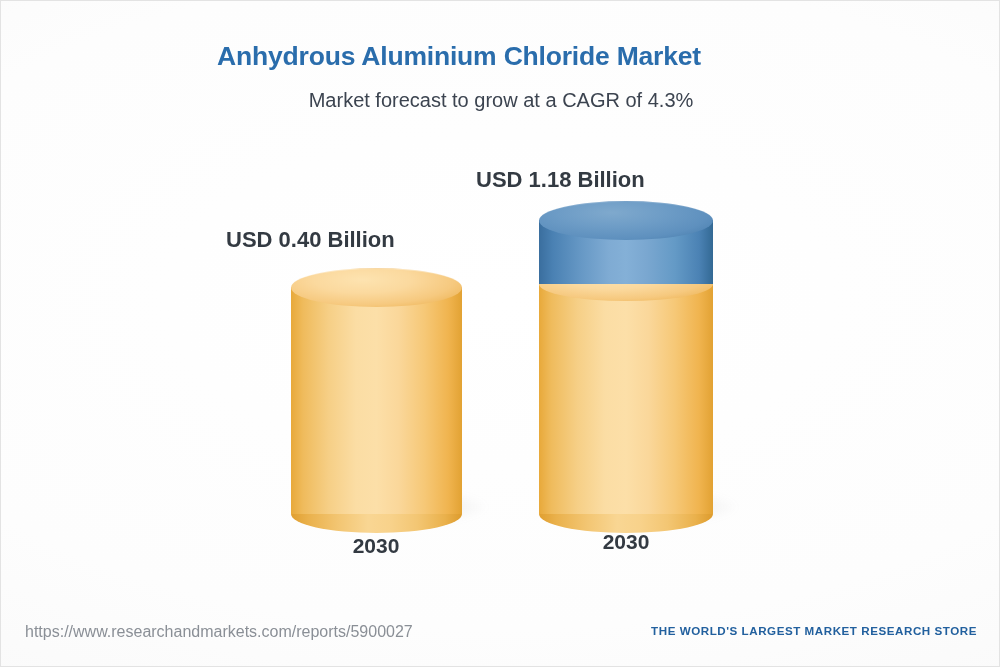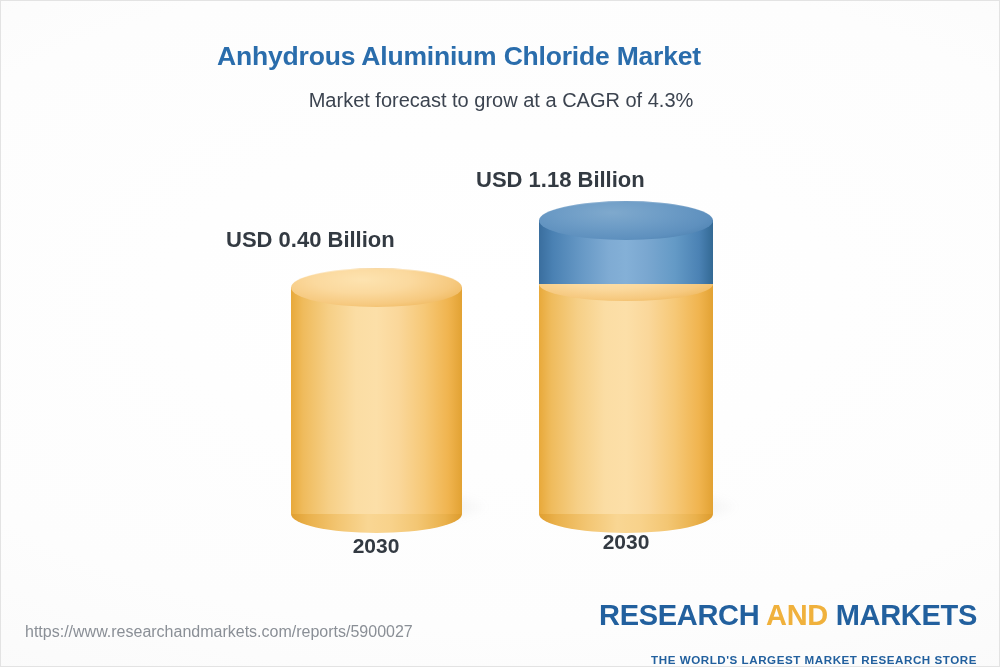--- a/index.html
+++ b/index.html
@@ -147,17 +147,16 @@
       </div>
 
       <div class="cat-label" style="left:475px;top:529px;">2030</div>
     </div>
 
   </div>
 
   <div id="source-url">https://www.researchandmarkets.com/reports/5900027</div>
 
   <div id="logo">
-    <div id="logo-main"><span>RESEARCH </span><span class="and">AND</span><span> MARKETS</span></div>
     <div id="logo-tag">THE WORLD'S LARGEST MARKET RESEARCH STORE</div>
   </div>
 
 </div>
 
 </body></html>

